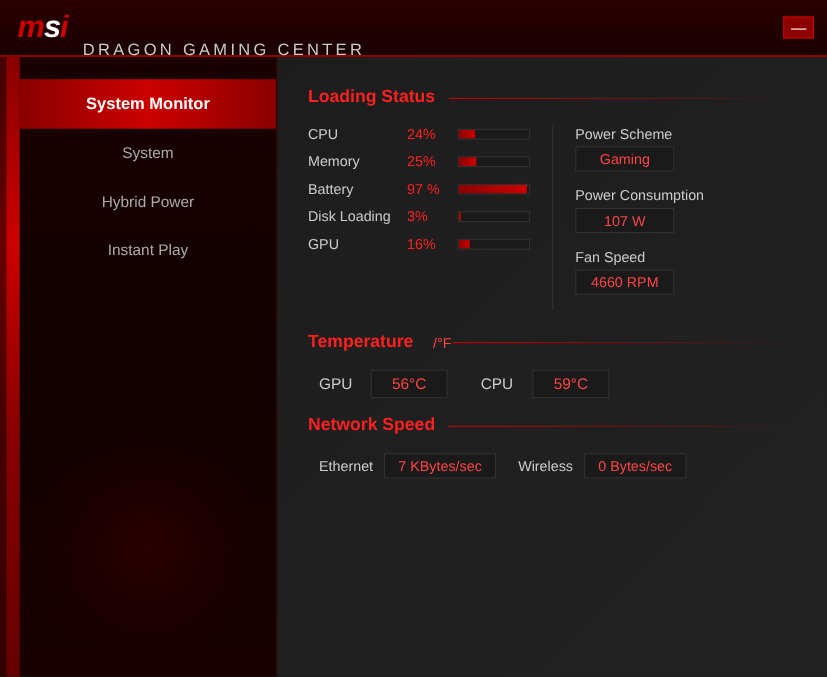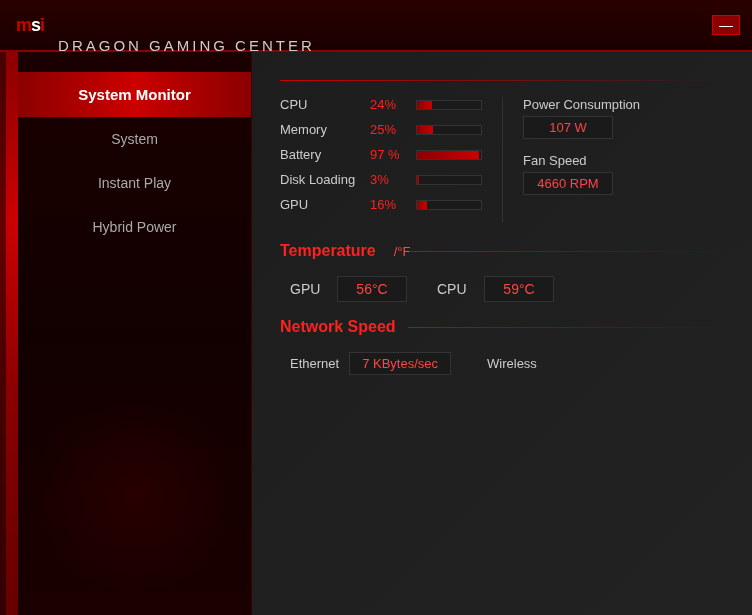--- a/index.html
+++ b/index.html
@@ -17,22 +17,23 @@
       background: linear-gradient(180deg, #2a0000 0%, #1a0000 100%);
       height: 52px;
       display: flex;
       align-items: center;
       padding: 0 16px;
       border-bottom: 2px solid #8b0000;
       position: relative;
     }
     .msi-logo {
       color: #fff;
+      font-style: italic;
       font-weight: 900;
-      font-size: 18px;
+      font-size: 28px;
       letter-spacing: -1px;
       margin-right: 14px;
     }
     .msi-logo span { color: #cc0000; }
     .title-bar-text {
       color: #ccc;
       font-size: 15px;
       letter-spacing: 3px;
       font-weight: 400;
       text-transform: uppercase;
@@ -239,21 +240,21 @@
       color: #ff4444;
       font-size: 14px;
       min-width: 70px;
       text-align: center;
     }
 
     
     .network-row {
       display: flex;
       align-items: center;
-      gap: 36px;
+      gap: 20px;
       padding: 0 10px;
     }
     .net-item {
       display: flex;
       align-items: center;
       gap: 10px;
     }
     .net-label {
       color: #ccc;
       font-size: 13px;
@@ -286,30 +287,31 @@
   <div class="left-stripe"></div>
 
   <div class="sidebar">
     <div class="nav-item active">
       <span>System Monitor</span>
     </div>
     <div class="nav-item">
       <span>System</span>
     </div>
     <div class="nav-item">
+      <span>Hybrid Power</span>
+    </div>
+    <div class="nav-item">
       <span>Instant Play</span>
     </div>
-    <div class="nav-item">
-      <span>Hybrid Power</span>
-    </div>
   </div>
 
   <div class="content">
 
     <div class="section-header">
+      <span class="section-title">Loading Status</span>
       <div class="section-line"></div>
     </div>
 
     <div class="loading-grid">
 
       <div class="loading-left">
 
         <div class="stat-row">
           <span class="stat-label">CPU</span>
           <span class="stat-value-red">24%</span>
@@ -346,20 +348,24 @@
           <span class="stat-label">GPU</span>
           <span class="stat-value-red">16%</span>
           <div class="bar-container">
             <div class="bar-fill" style="width:16%"></div>
           </div>
         </div>
       </div>
 
       <div class="loading-right">
         <div class="right-stat">
+          <div class="right-stat-label">Power Scheme</div>
+          <div class="right-stat-value">Gaming</div>
+        </div>
+        <div class="right-stat">
           <div class="right-stat-label">Power Consumption</div>
           <div class="right-stat-value">107 W</div>
         </div>
         <div class="right-stat">
           <div class="right-stat-label">Fan Speed</div>
           <div class="right-stat-value">4660 RPM</div>
         </div>
       </div>
     </div>
 
@@ -385,17 +391,18 @@
       <div class="section-line"></div>
     </div>
 
     <div class="network-row">
       <div class="net-item">
         <span class="net-label">Ethernet</span>
         <div class="net-value">7 KBytes/sec</div>
       </div>
       <div class="net-item">
         <span class="net-label">Wireless</span>
+        <div class="net-value">0 Bytes/sec</div>
       </div>
     </div>
 
   </div>
 </div>
 
 </body></html>

